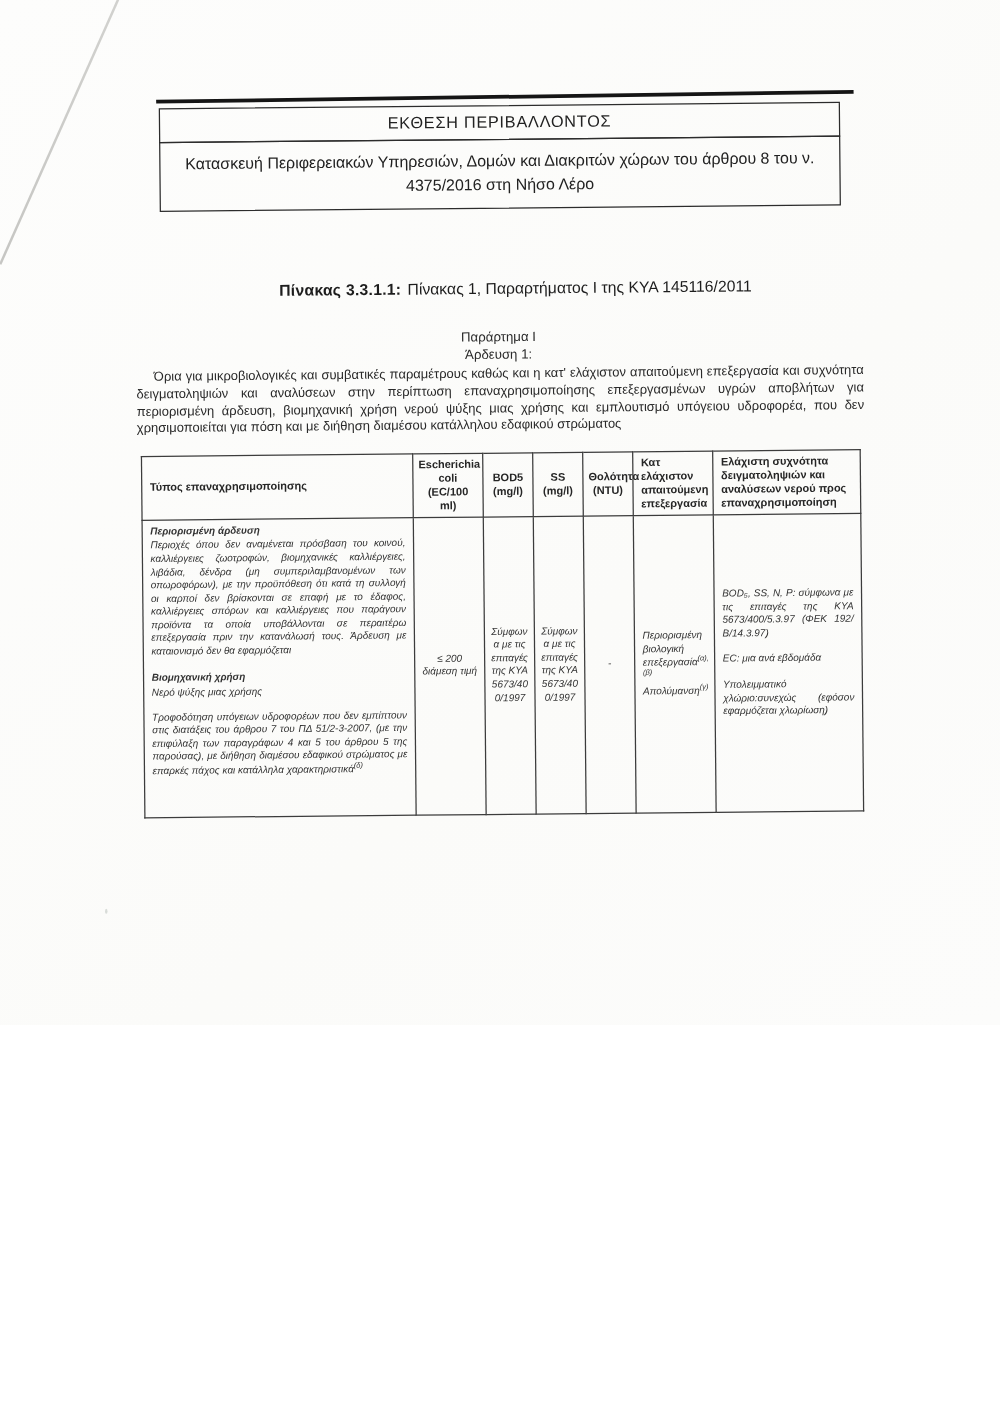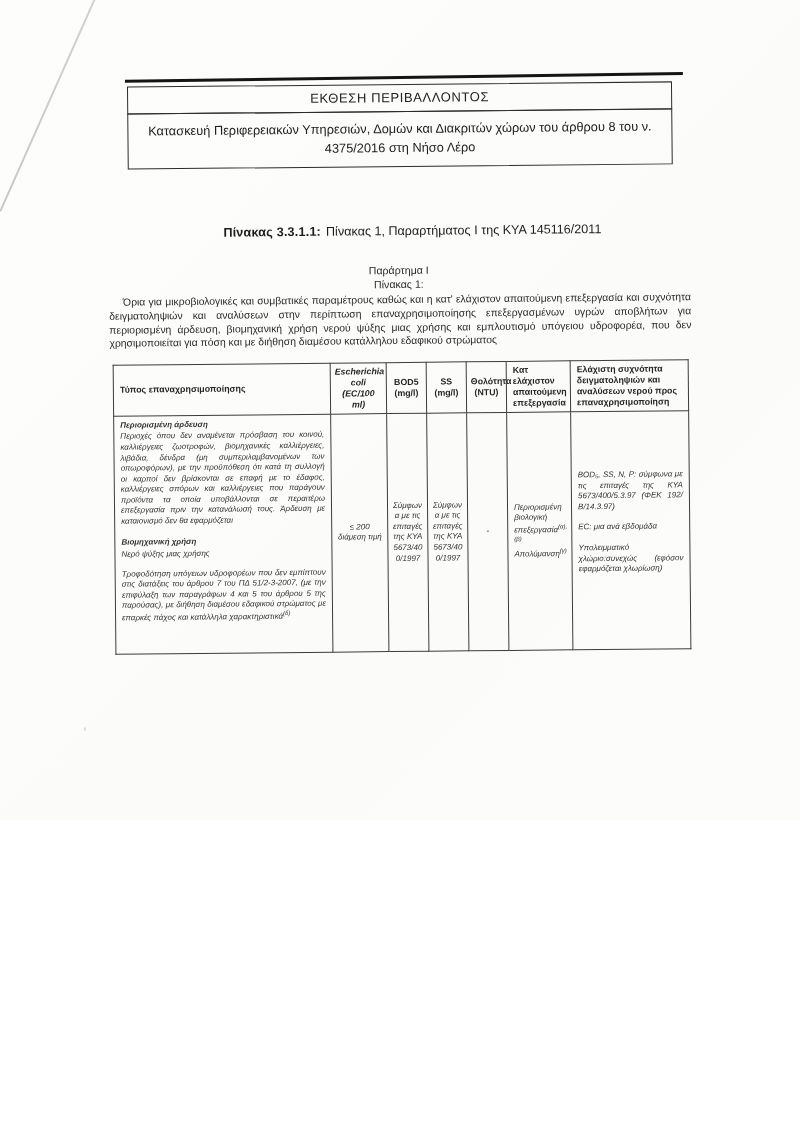--- a/index.html
+++ b/index.html
@@ -64,21 +64,21 @@
   }
   .main-table th, .main-table td {
     border: 1px solid #3c3c3c;
     padding: 3px 4px;
     vertical-align: middle;
     font-weight: normal;
   }
   .main-table thead th { font-size: 8.8px; font-weight: bold; line-height: 1.25; height: 50px; color: #262626; }
   .main-table thead th.left { text-align: left; padding-left: 6px; }
   .main-table thead th.ctr { text-align: center; }
-  .main-table thead th.ital { font-style: italic; }
+  .main-table thead th.ital { }
   .main-table tbody td { font-size: 8px; font-style: italic; line-height: 1.32; }
   .main-table tbody tr { height: 238px; }
   td.type-cell { vertical-align: top; text-align: left; padding: 4px 6px 5px; }
   td.num-cell { text-align: center; overflow-wrap: anywhere; }
   td.treat-cell { text-align: left; padding-left: 6px; }
   td.freq-cell { text-align: left; padding: 4px 6px; }
   .cell-h { font-weight: bold; font-style: italic; margin-bottom: 1px; }
   .cell-p { text-align: justify; }
   .gap-s { height: 9px; }
   .gap-m { height: 11px; }
@@ -123,21 +123,21 @@
         <span>4375/2016 στη Νήσο Λέρο</span>
       </div>
     </div>
 
     <div class="caption">
       <b>Πίνακας 3.3.1.1:</b><span class="rest">Πίνακας 1, Παραρτήματος Ι της ΚΥΑ 145116/2011</span>
     </div>
 
     <div class="annex">
       <span>Παράρτημα Ι</span><br>
-      <span>Πίνακας 1:</span>
+      <span>Άρδευση 1:</span>
     </div>
 
     <div class="intro">
       <span class="indent"></span><span>Όρια για μικροβιολογικές και συμβατικές παραμέτρους καθώς και η κατ' ελάχιστον απαιτούμενη επεξεργασία και συχνότητα δειγματοληψιών και αναλύσεων στην περίπτωση επαναχρησιμοποίησης επεξεργασμένων υγρών αποβλήτων για περιορισμένη άρδευση, βιομηχανική χρήση νερού ψύξης μιας χρήσης και εμπλουτισμό υπόγειου υδροφορέα, που δεν χρησιμοποιείται για πόση και με διήθηση διαμέσου κατάλληλου εδαφικού στρώματος</span>
     </div>
 
     <table class="main-table">
       <colgroup>
         <col style="width:217px">
           <col style="width:56px">

